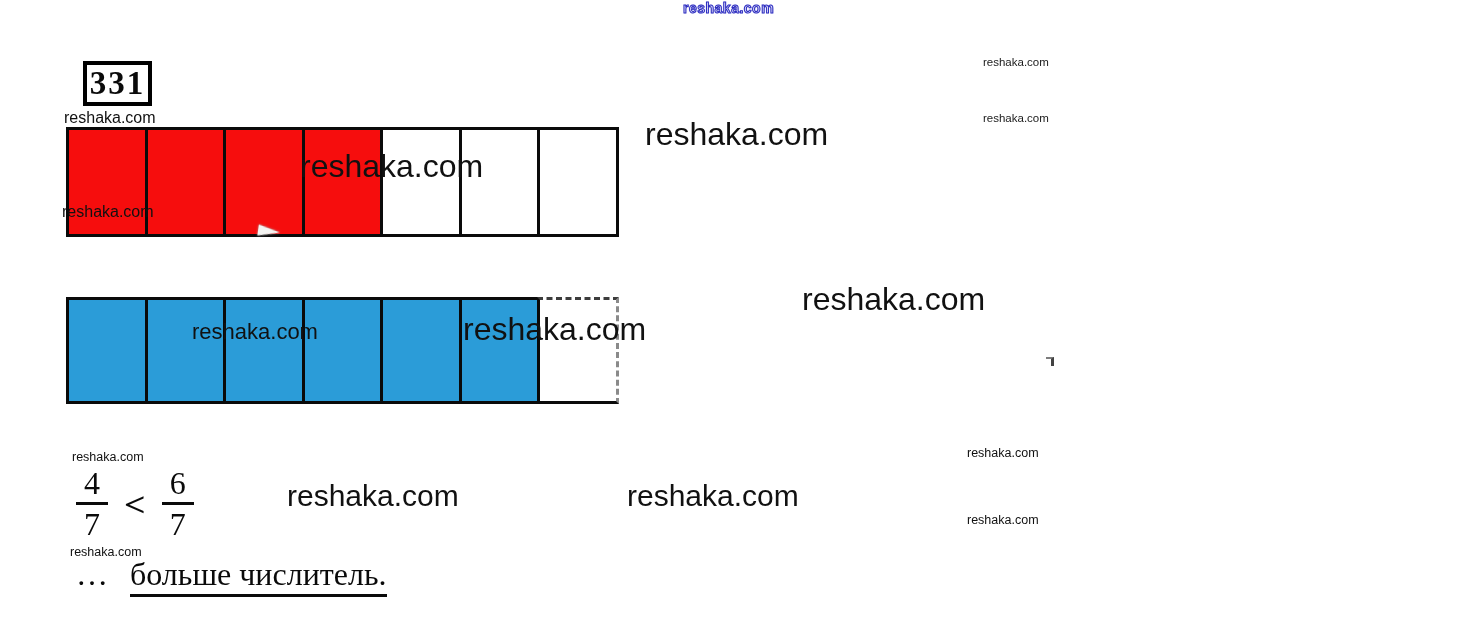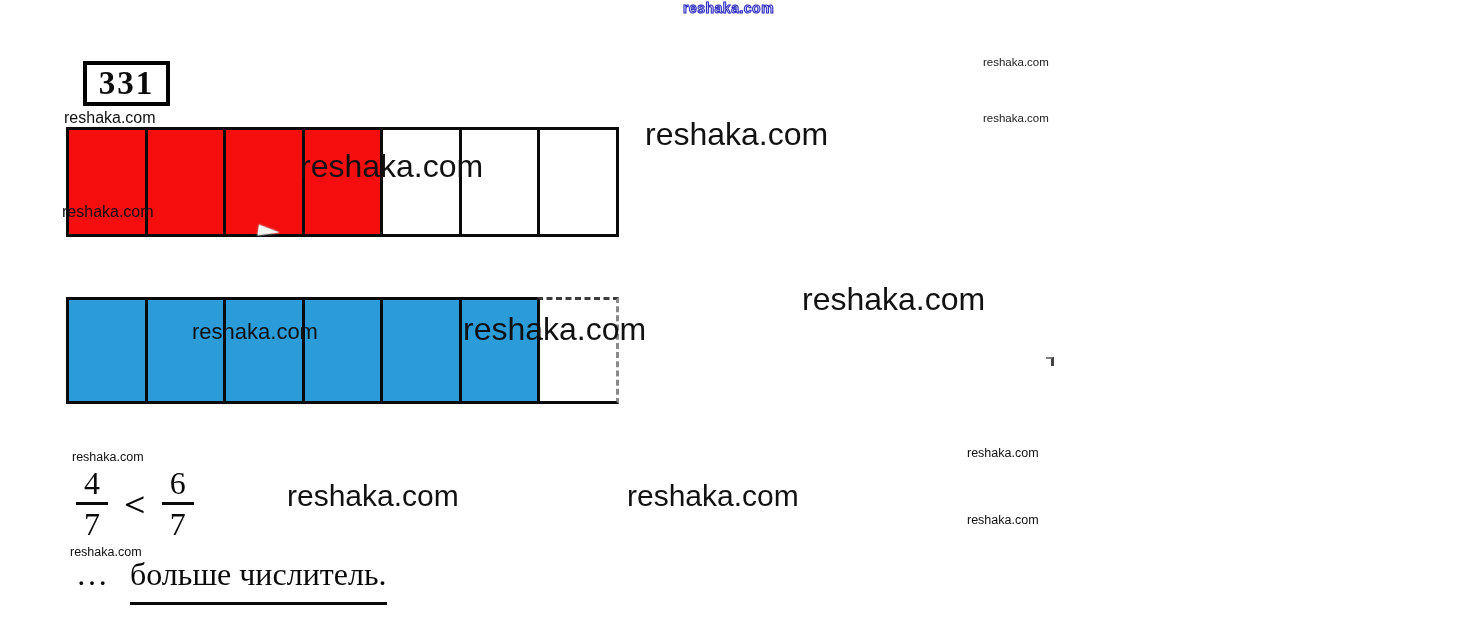--- a/index.html
+++ b/index.html
@@ -17,21 +17,21 @@
   }
   .wm-small{font-size:11.5px;color:#1a1a1a;}
   .wm-tiny{font-size:12.5px;color:#111;}
   .wm-med16{font-size:16px;color:#111;}
   .wm-med22{font-size:22px;color:#111;}
   .wm-med30{font-size:30px;color:#111;}
   .wm-large{font-size:32px;color:#111;}
 
   
   .num-box{
-    left:83px;top:61px;width:87px;height:45px;
+    left:83px;top:61px;width:69px;height:45px;
     border:4px solid #000;box-sizing:border-box;background:#fff;
     display:flex;align-items:center;justify-content:center;
     font-family:"Liberation Serif",serif;font-weight:bold;font-size:33px;
     letter-spacing:2px;color:#0a0a0a;
   }
 
   
   .bar{display:flex;box-sizing:border-box;}
   .bar .cell{
     flex:1;box-sizing:border-box;background:#fff;
@@ -67,21 +67,21 @@
   .frac .num{font-size:32px;line-height:34px;padding:0 8px 2px 8px;border-bottom:3px solid #0a0a0a;}
   .frac .den{font-size:32px;line-height:34px;padding-top:2px;}
   .cmp-op{font-size:38px;font-weight:bold;transform:scaleY(.9);padding:0 2px;}
 
   
   .answer{
     left:76px;top:556px;font-family:"Liberation Serif",serif;
     font-size:32px;color:#0a0a0a;white-space:nowrap;
   }
   .answer .ellipsis{margin-right:18px;letter-spacing:4px;}
-  .answer .underlined{border-bottom:3px solid #0a0a0a;padding-bottom:10px;}
+  .answer .underlined{border-bottom:3px solid #0a0a0a;padding-bottom:2px;}
 </style>
 </head>
 <body>
 
 <div class="abs wm wm-outline" style="left:683px;top:1px;">reshaka.com</div>
 
 <div class="abs wm wm-small" style="left:983px;top:56px;">reshaka.com</div>
 <div class="abs wm wm-small" style="left:983px;top:112px;">reshaka.com</div>
 
 <div class="abs num-box">

